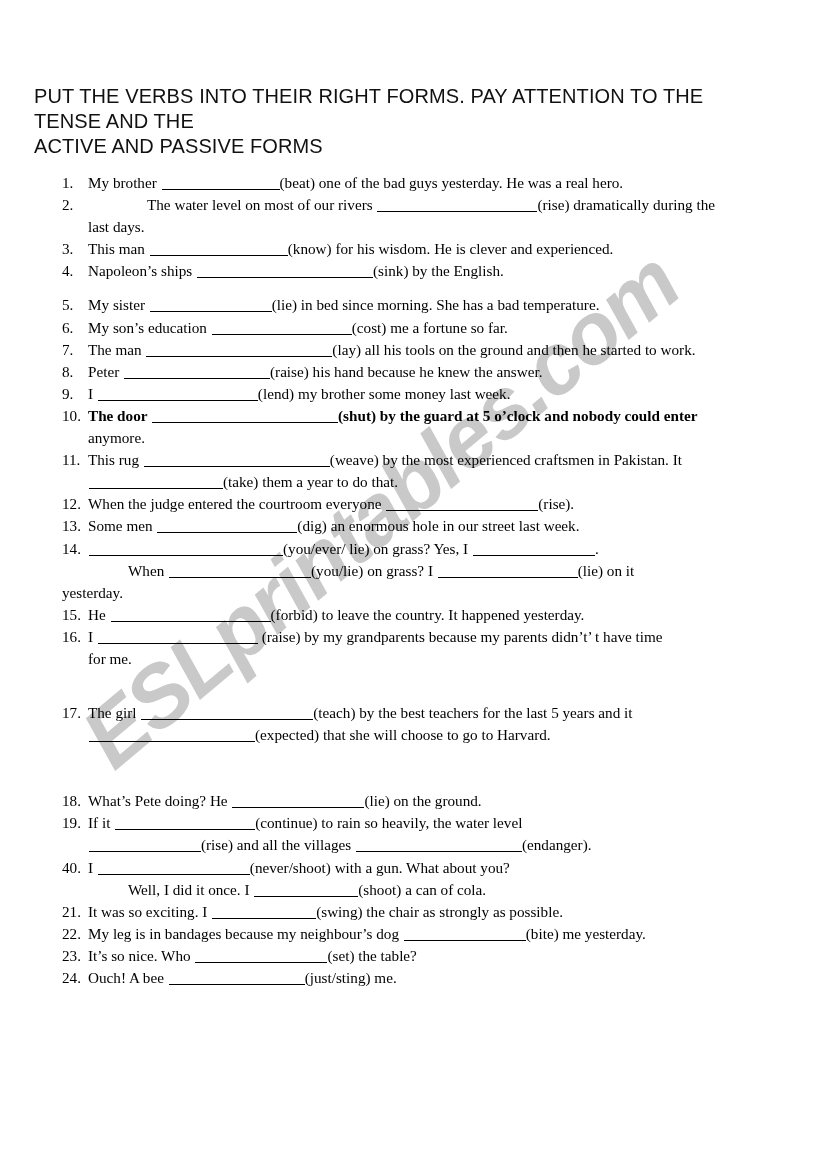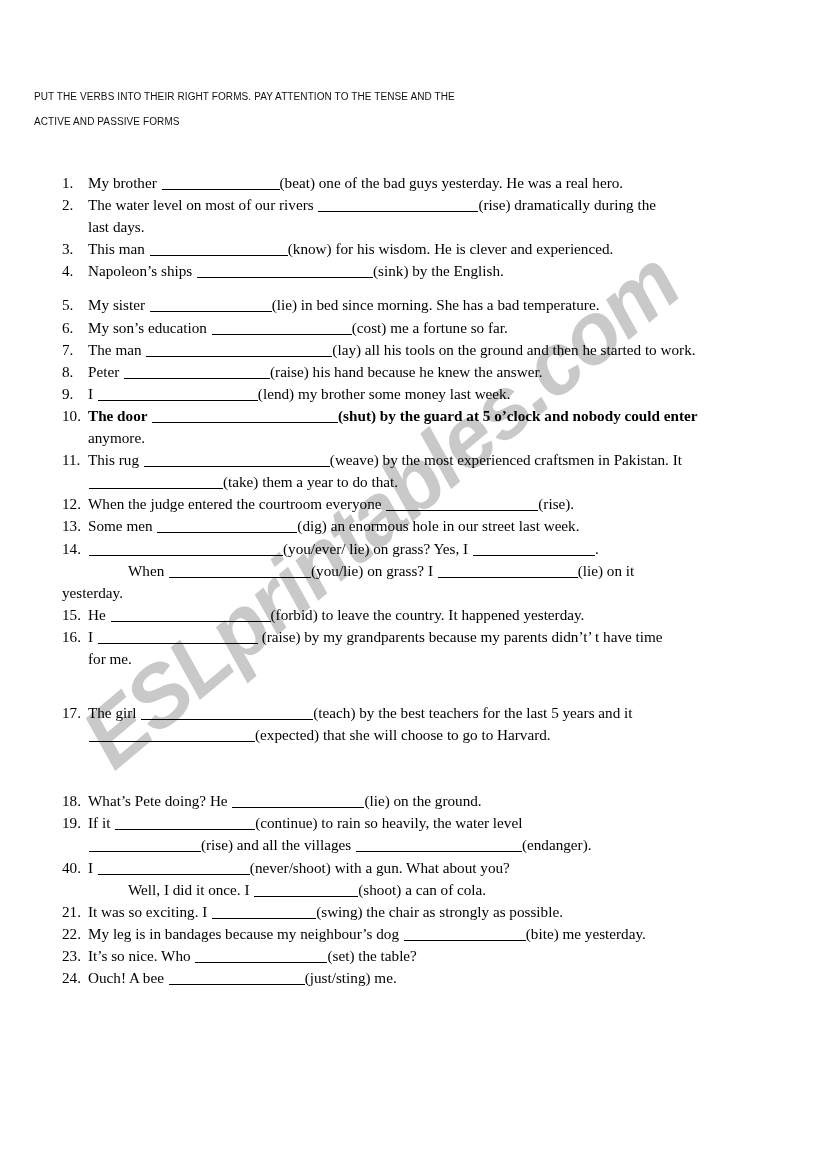--- a/index.html
+++ b/index.html
@@ -48,21 +48,21 @@
     width: 821px;
     height: 1169px;
   }
 
   #title {
     position: absolute;
     left: 34px;
     top: 84px;
     width: 712px;
     font-family: "Liberation Sans", "DejaVu Sans", sans-serif;
-    font-size: 10px;
+    font-size: 20px;
     line-height: 25px;
     letter-spacing: 0.1px;
     color: #111111;
   }
 
   #list {
     position: absolute;
     left: 62px;
     top: 172px;
     width: 712px;
@@ -118,21 +118,21 @@
   <div id="list">
       <div class="item">
         <span class="num">1.</span>
         <span class="body">
           <span class="" style="display: block;"><span>My brother </span><span class="blank" style="width: 118px;"></span><span>(beat) one of the bad guys yesterday. He was a real hero.</span></span>
         </span>
       </div>
       <div class="item">
         <span class="num">2.</span>
         <span class="body">
-          <span class="" style="display: block;"><span>The water level on most of our rivers </span><span class="blank" style="width: 160px;"></span><span>(rise) dramatically during the</span></span>
+          <span class="" style="display: block; text-align: center;"><span>The water level on most of our rivers </span><span class="blank" style="width: 160px;"></span><span>(rise) dramatically during the</span></span>
           <span class="cont-indent"><span>last days.</span></span>
         </span>
       </div>
       <div class="item">
         <span class="num">3.</span>
         <span class="body">
           <span class="" style="display: block;"><span>This man </span><span class="blank" style="width: 138px;"></span><span>(know) for his wisdom. He is clever and experienced.</span></span>
         </span>
       </div>
       <div class="item">

